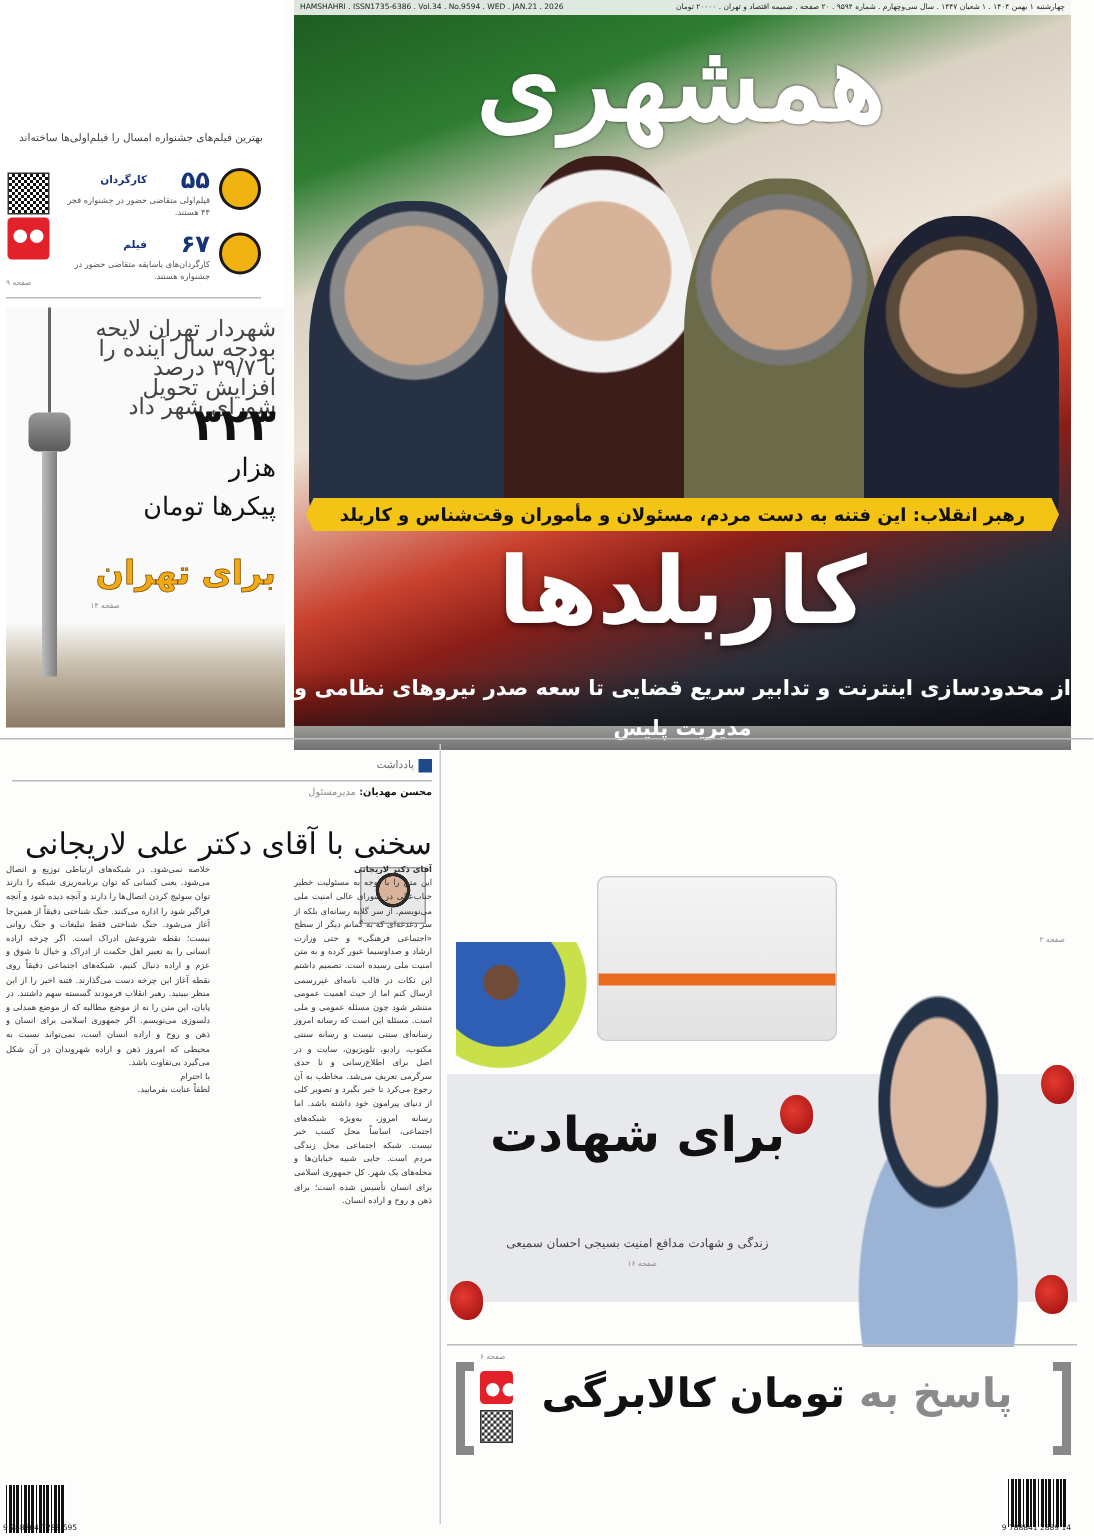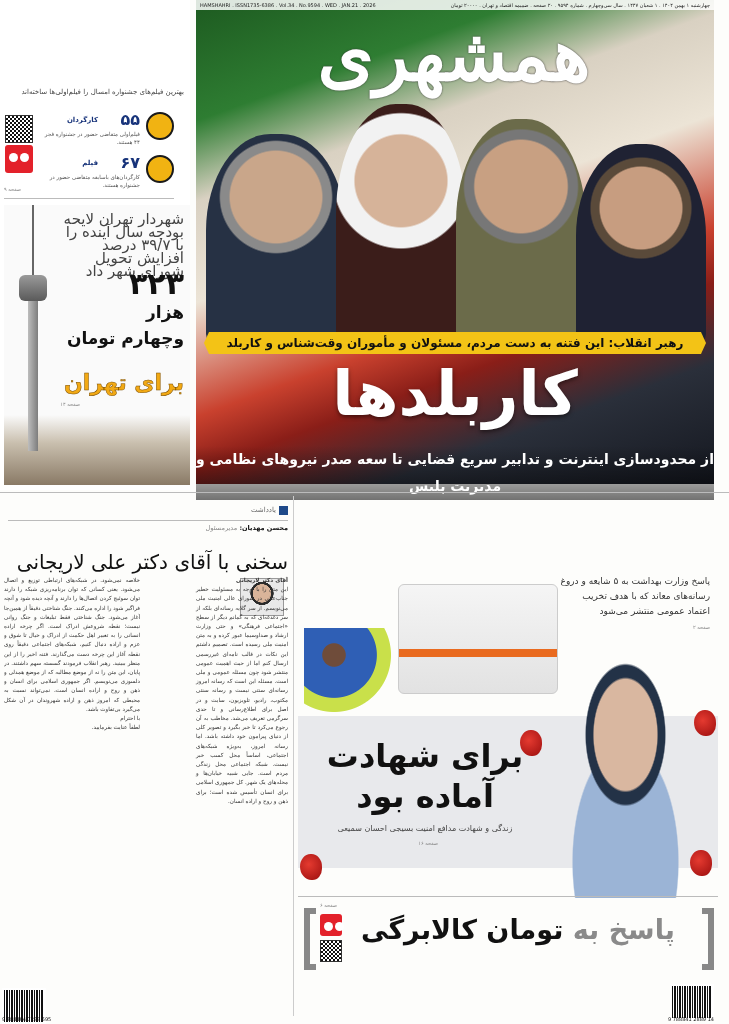--- a/index.html
+++ b/index.html
@@ -1,42 +1,42 @@
 <!DOCTYPE html>
 <html><head>
 <meta charset="utf-8">
 <style>
 *{box-sizing:border-box;margin:0;padding:0}
 body{width:729px;height:1024px;background:#fdfdfb;font-family:"DejaVu Sans",sans-serif;position:relative;overflow:hidden;direction:rtl;color:#111}
 .abs{position:absolute}
 
 .lcol{left:0;top:0;width:190px;height:490px;background:#fff}
 .film-title{left:4px;top:4px;width:180px;text-align:center;font-weight:900;font-size:30px;line-height:36px;color:#0d0d0d;font-family:"DejaVu Sans",sans-serif}
-.film-sub{left:4px;top:88px;width:180px;text-align:right;font-size:7px;color:#444}
+.film-sub{left:4px;top:88px;width:180px;text-align:center;font-size:7px;color:#444}
 .stat{left:4px;width:170px;height:44px}
 .stat .circ{position:absolute;right:0;top:0;width:28px;height:28px;border-radius:50%;background:#f1b312;border:2px solid #1a1a1a}
 .stat .num{position:absolute;right:34px;top:-2px;font-size:16px;font-weight:900;color:#17337a}
 .stat .lbl{position:absolute;right:76px;top:4px;font-size:7px;color:#17337a;font-weight:bold}
 .stat .desc{position:absolute;right:34px;top:18px;width:100px;font-size:5.5px;color:#555;line-height:8px}
 .qr{left:5px;top:115px;width:28px;height:28px;background:repeating-linear-gradient(90deg,#111 0 2px,#fff 2px 4px),#fff;border:1px solid #333}
 .qr2{background:linear-gradient(45deg,#111 25%,transparent 25%,transparent 75%,#111 75%),linear-gradient(45deg,#111 25%,#fff 25%,#fff 75%,#111 75%);background-size:4px 4px;background-position:0 0,2px 2px}
 .tvlogo{left:5px;top:145px;width:28px;height:28px;background:#e3212a;border-radius:3px}
 .tvlogo:before,.tvlogo:after{content:"";position:absolute;top:8px;width:9px;height:9px;border-radius:50%;background:#fff}
 .tvlogo:before{left:4px}.tvlogo:after{left:15px}
 .pgnote{font-size:5px;color:#888}
 .divider-h{height:1px;background:#bbb}
 
 .tehran{left:4px;top:205px;width:186px;height:280px;background:linear-gradient(#fafafa 0 75%,#c9bfae 85%,#8a7a66)}
 .tower{left:12px;top:0;width:34px;height:250px}
 .tower .mast{position:absolute;left:16px;top:0;width:2px;height:70px;background:#666}
 .tower .pod{position:absolute;left:3px;top:70px;width:28px;height:26px;background:linear-gradient(#9a9a9a,#5a5a5a);border-radius:6px}
 .tower .shaft{position:absolute;left:12px;top:96px;width:10px;height:150px;background:linear-gradient(90deg,#bdbdbd,#7d7d7d)}
 .teh-text{right:6px;top:8px;width:130px;font-size:15px;line-height:13px;color:#444;text-align:right}
 .teh-big{right:6px;top:62px;font-size:30px;font-weight:900;color:#111;line-height:34px}
-.teh-mid{right:6px;font-size:17px;font-weight:700;color:#111;line-height:22px}
+.teh-mid{right:6px;font-size:17px;font-weight:400;color:#111;line-height:22px}
 .teh-yellow{right:6px;top:164px;font-size:22px;font-weight:900;color:#f2a914;line-height:28px;-webkit-text-stroke:0.5px #7a4d00}
 
 .hero{left:196px;top:0;width:518px;height:484px;background:linear-gradient(160deg,#1d5a20 0%,#2e7d32 18%,#d9d1c2 30%,#ece4d6 45%,#c9412e 62%,#8a1e18 70%,#2a2f3a 82%,#151820 100%)}
 .datebar{left:0;top:0;width:518px;height:10px;background:rgba(255,255,255,.85);font-size:5px;color:#222;display:flex;justify-content:space-between;align-items:center;padding:0 4px;direction:ltr}
 .masthead{left:8px;top:12px;width:500px;height:86px;font-size:72px;font-weight:900;color:#fff;text-align:center;line-height:86px;letter-spacing:2px;text-shadow:0 0 2px #333;font-family:"DejaVu Serif",serif}
 .person{position:absolute;bottom:140px;border-radius:46% 46% 10px 10px}
 .p1{left:10px;width:140px;height:210px;background:radial-gradient(circle at 50% 30%,#c9a68a 0 28%,#8a8a8a 29% 34%,#263144 35%)}
 .p2{left:140px;width:130px;height:240px;background:radial-gradient(circle at 50% 32%,#d6b399 0 26%,#f2f2f2 27% 38%,#3b1d1a 39%)}
 .p3{left:260px;width:130px;height:225px;background:radial-gradient(circle at 50% 30%,#c8a082 0 27%,#777 28% 33%,#6b6b4a 34%)}
 .p4{left:380px;width:130px;height:200px;background:radial-gradient(circle at 50% 32%,#c79d80 0 27%,#5a4a3a 28% 33%,#1f2233 34%)}
@@ -98,21 +98,21 @@
 
   <div class="abs tehran">
     <div class="abs tower">
       <div class="mast"></div>
         <div class="pod"></div>
         <div class="shaft"></div>
     </div>
     <div class="abs teh-text">شهردار تهران لایحه بودجه سال آینده را با ۳۹/۷ درصد افزایش تحویل شورای شهر داد</div>
     <div class="abs teh-big">۳۲۳</div>
     <div class="abs teh-mid" style="top:96px">هزار</div>
-    <div class="abs teh-mid" style="top:122px">وچهارم تومان</div>
+    <div class="abs teh-mid" style="top:122px">پیکرها تومان</div>
     <div class="abs teh-yellow">برای تهران</div>
     <div class="abs pgnote" style="right:110px;top:196px">صفحه ۱۴</div>
   </div>
 </div>
 
 <div class="abs hero">
   <div class="abs datebar">
     <span>HAMSHAHRI . ISSN1735-6386 . Vol.34 . No.9594 . WED . JAN.21 . 2026</span>
     <span style="direction:rtl">چهارشنبه ۱ بهمن ۱۴۰۴ . ۱ شعبان ۱۴۴۷ . سال سی‌وچهارم . شماره ۹۵۹۴ . ۲۰ صفحه . ضمیمه اقتصاد و تهران . ۲۰۰۰۰ تومان</span>
   </div>
@@ -148,28 +148,26 @@
   </div>
   <div class="abs barcode" style="left:2px;top:490px"></div>
   <div class="abs barcode-label" style="left:2px;top:518px">9 788864 7288 595</div>
 </div>
 
 <div class="abs vdiv"></div>
 
 <div class="abs rightb">
   <div class="abs ambulance"></div>
   <div class="abs medic"></div>
-  <div class="abs rb-sub">پاسخ وزارت بهداشت به ۵ شایعه و دروغ رسانه‌های معاند که با هدف تخریب اعتماد عمومی منتشر می‌شود</div>
   <div class="abs pgnote" style="right:8px;top:126px">صفحه ۲</div>
 
   <div class="abs martyr-bg"></div>
   <div class="abs martyr-portrait"></div>
   <div class="abs martyr-title">
     <div>برای شهادت</div>
-    <div>آماده بود</div>
   </div>
   <div class="abs martyr-sub">زندگی و شهادت مدافع امنیت بسیجی احسان سمیعی</div>
   <div class="abs pgnote" style="right:280px;top:342px">صفحه ۱۶</div>
   <div class="abs petal" style="left:222px;top:232px"></div>
   <div class="abs petal" style="right:2px;top:212px"></div>
   <div class="abs petal" style="left:2px;top:356px"></div>
   <div class="abs petal" style="right:6px;top:352px"></div>
 
   <div class="abs divider-h" style="left:0;top:398px;width:420px"></div>
 

